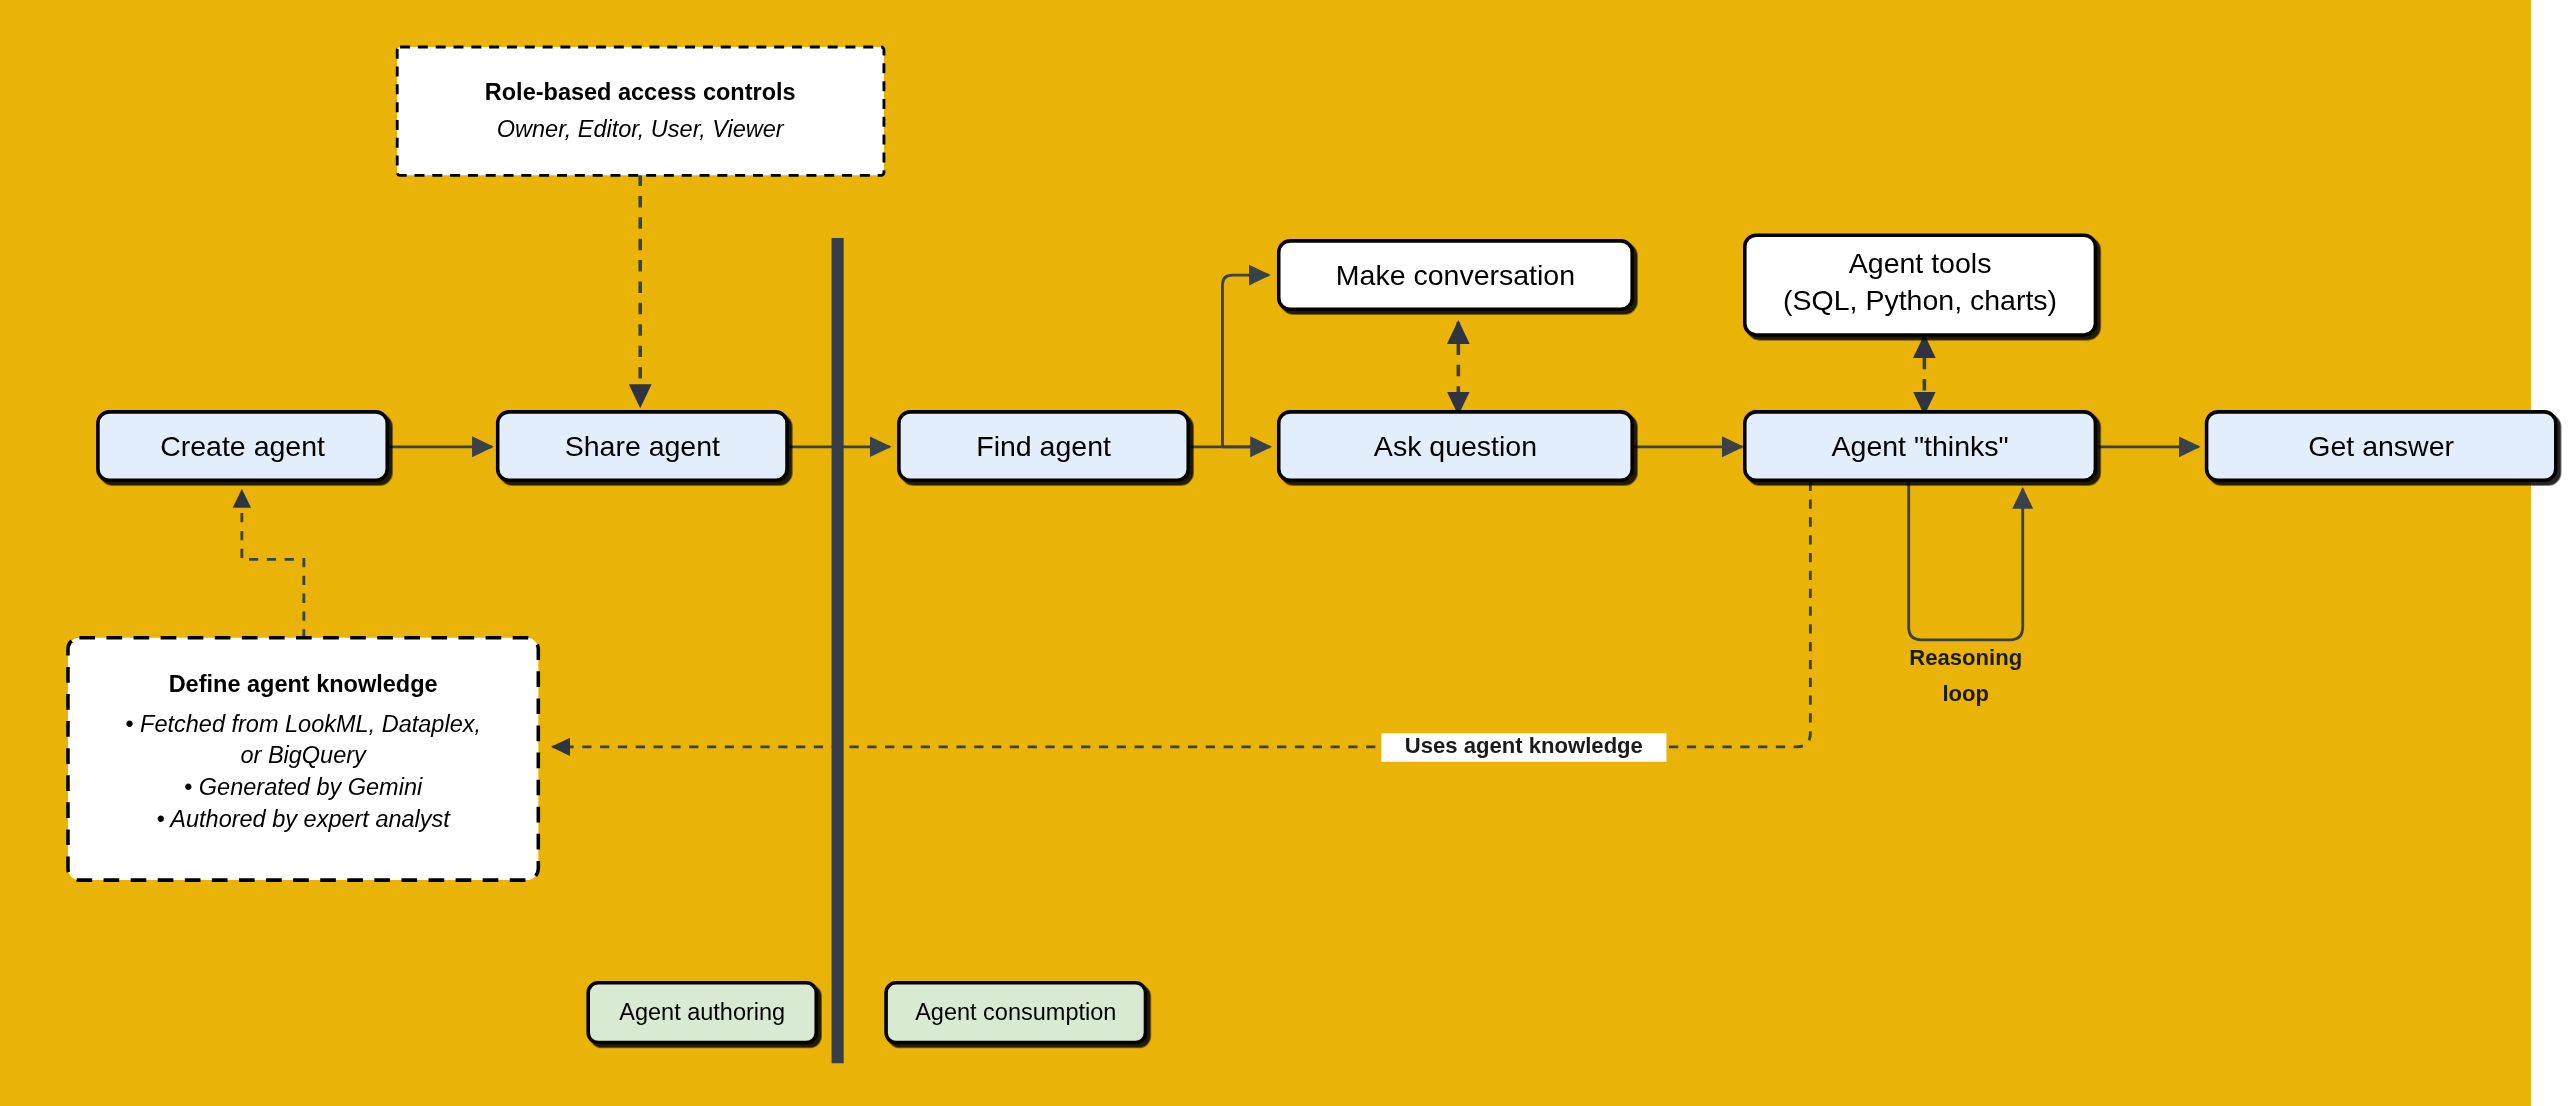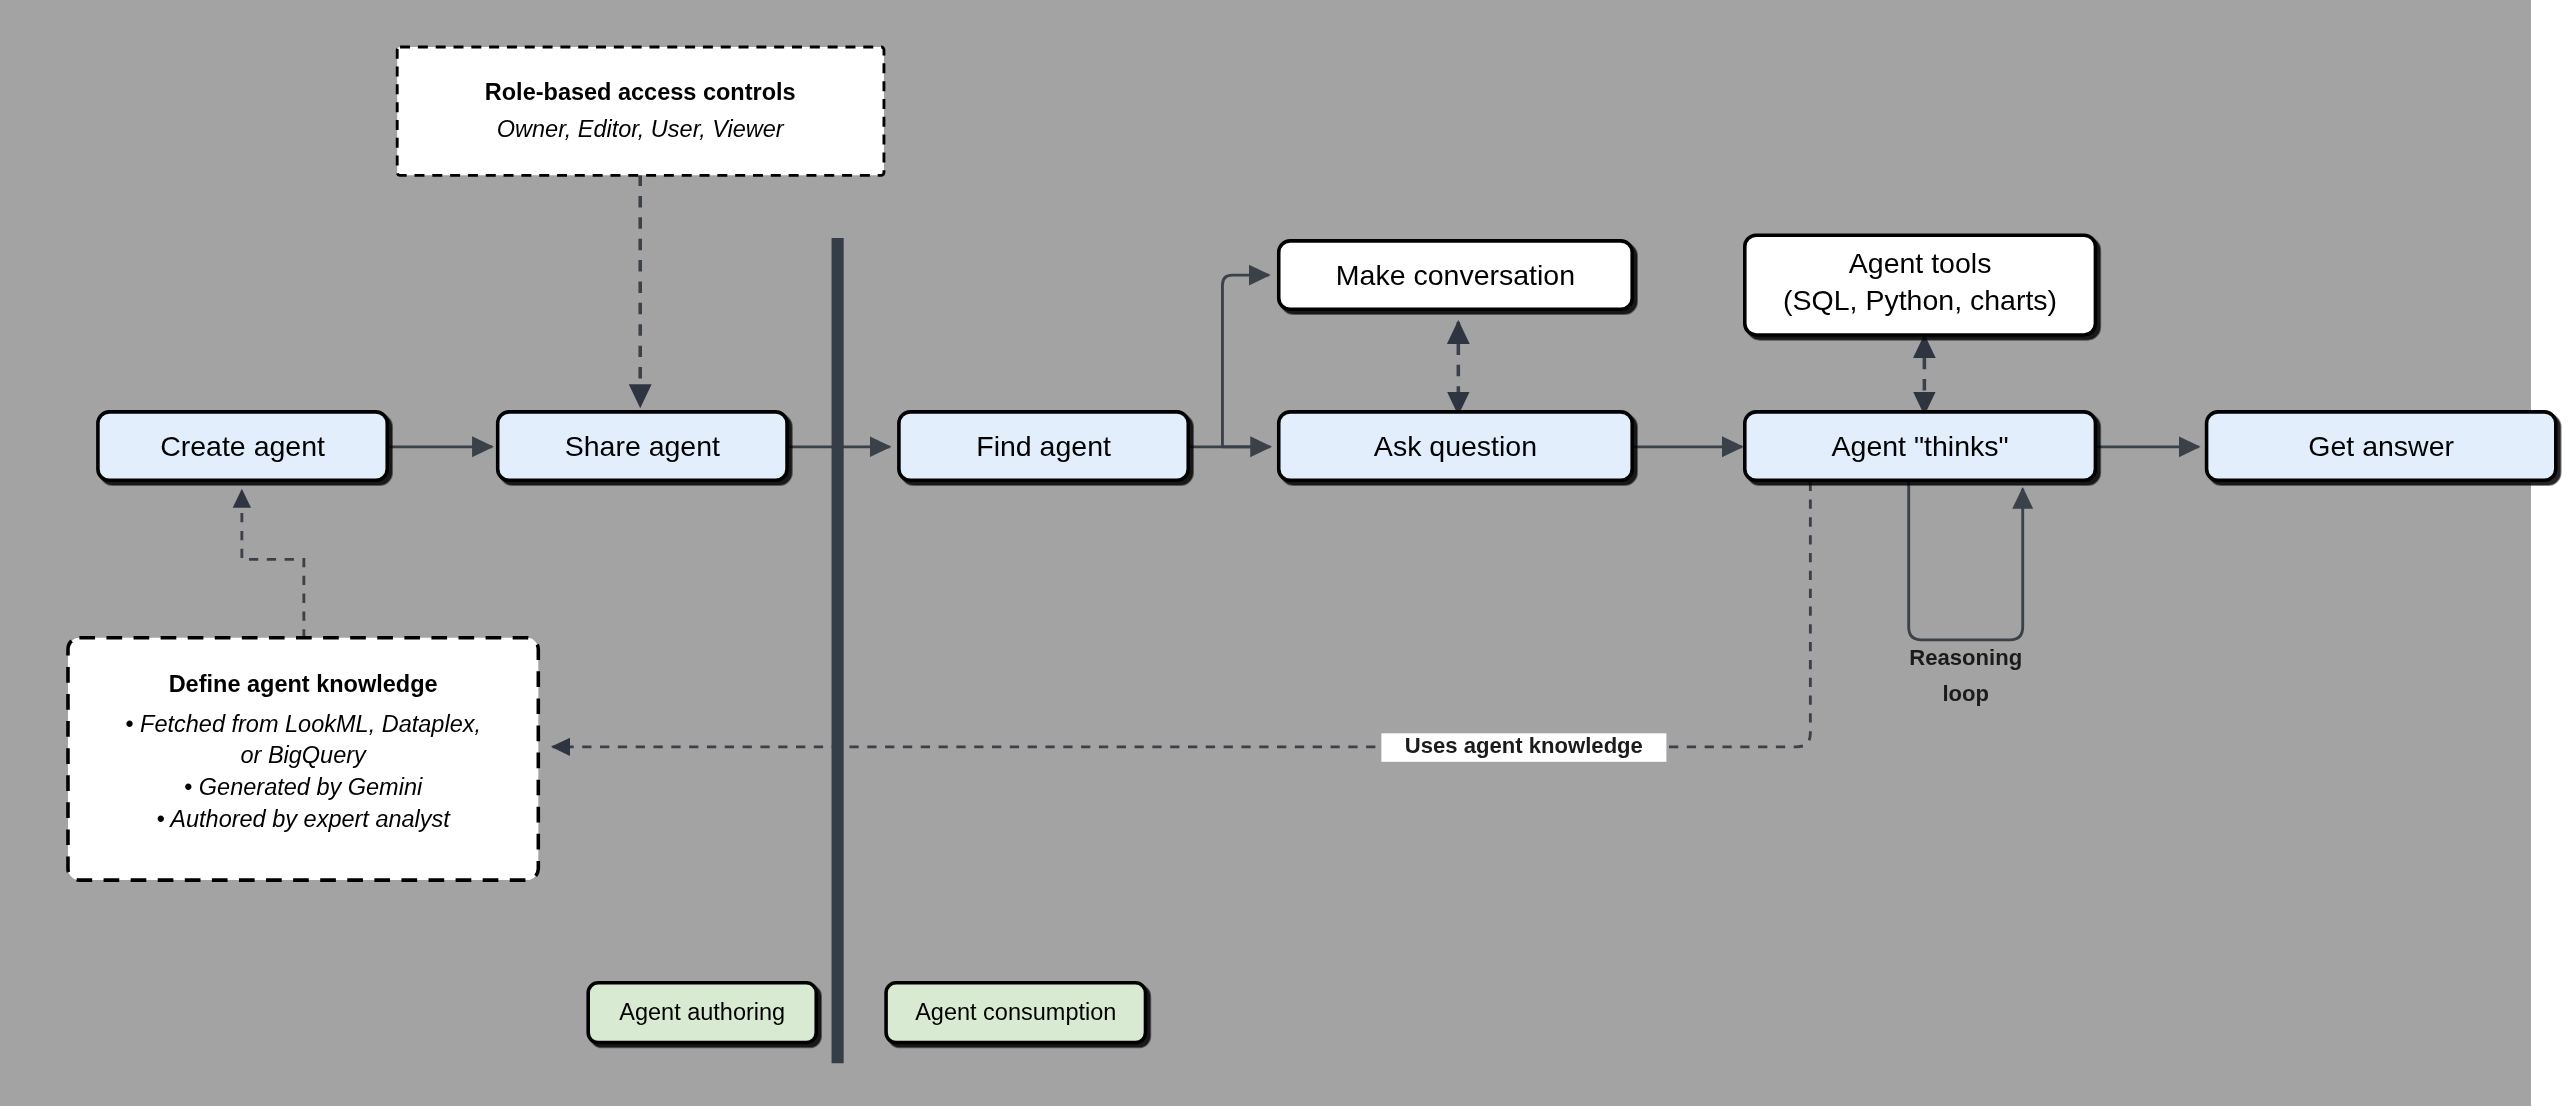--- a/index.html
+++ b/index.html
@@ -1,21 +1,21 @@
 <!DOCTYPE html>
 <html style="font-size:11.4px"><head>
 <meta charset="utf-8">
 <style>
   html,body{margin:0;padding:0;background:#ffffff;}
   body{
     width:2576px;height:1106px;overflow:hidden;
     font-family:"Liberation Sans","DejaVu Sans",sans-serif;
     -webkit-font-smoothing:antialiased;
   }
-  #canvas{position:relative;width:2531px;height:1106px;background:#a3a3a3;}
+  #canvas{position:relative;width:2531px;height:1106px;background:#eab308;}
   svg#diagram{position:absolute;left:0;top:0;width:2576px;height:1106px;}
 
   
   .node-rect{stroke:#000000;stroke-width:5;}
   .fill-blue{fill:#e3eefc;}
   .fill-white{fill:#ffffff;}
   .fill-green{fill:#d9ead3;}
   .dashed-rect{fill:#ffffff;stroke:#000000;stroke-width:5;stroke-dasharray:22 16;}
   .dashed-rect-thin{fill:#ffffff;stroke:#000000;stroke-width:4;stroke-dasharray:14 11;}
 

